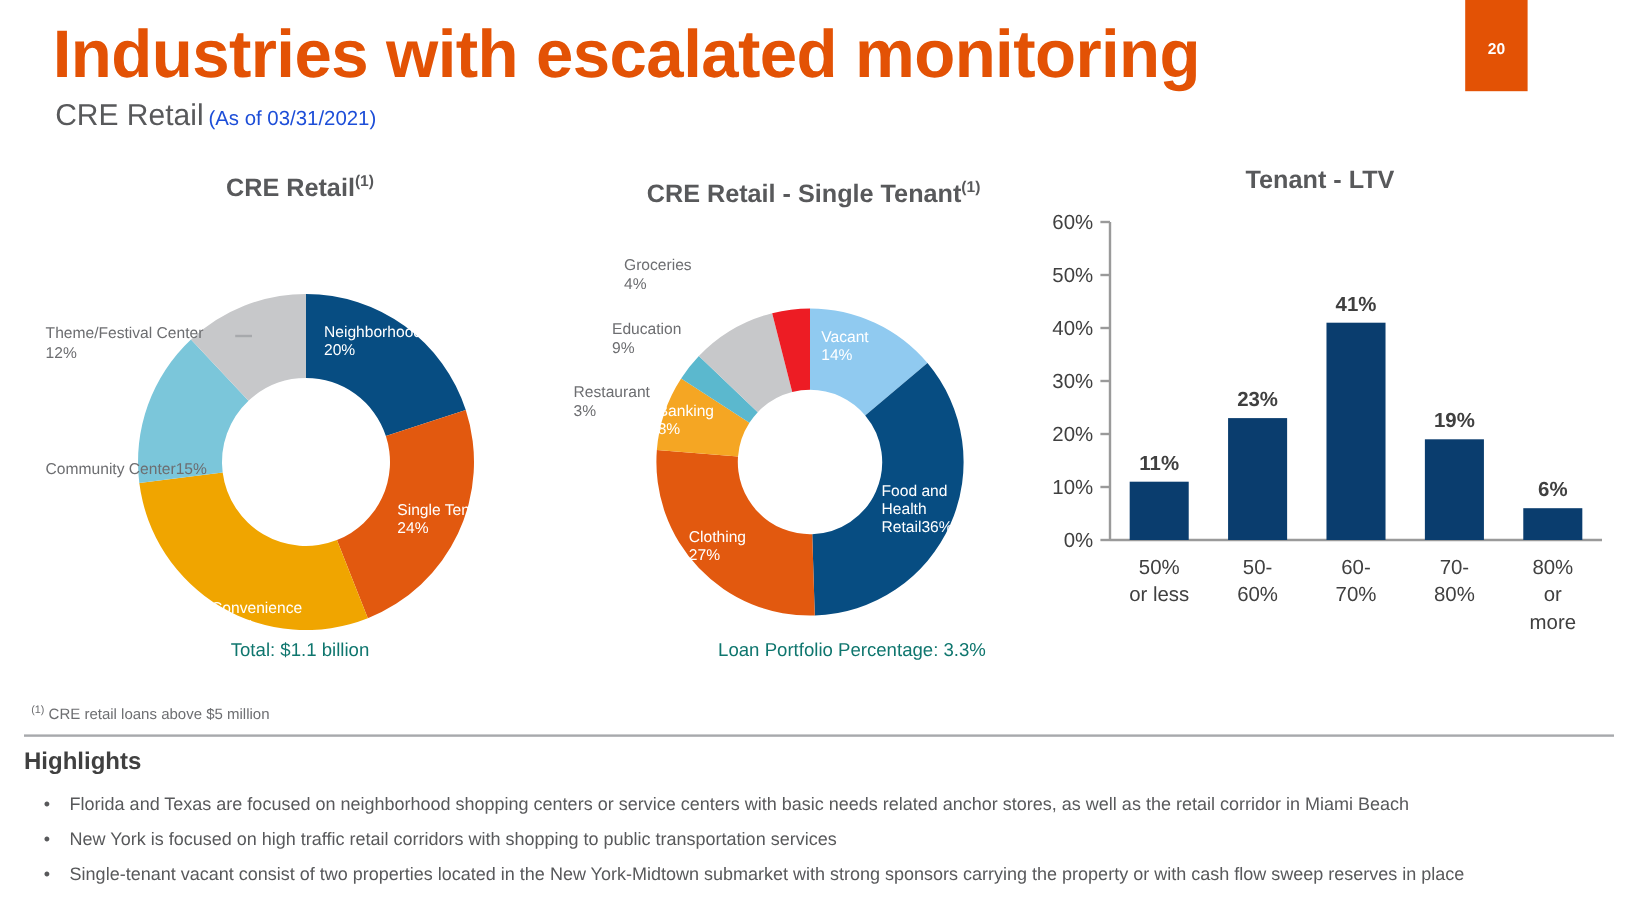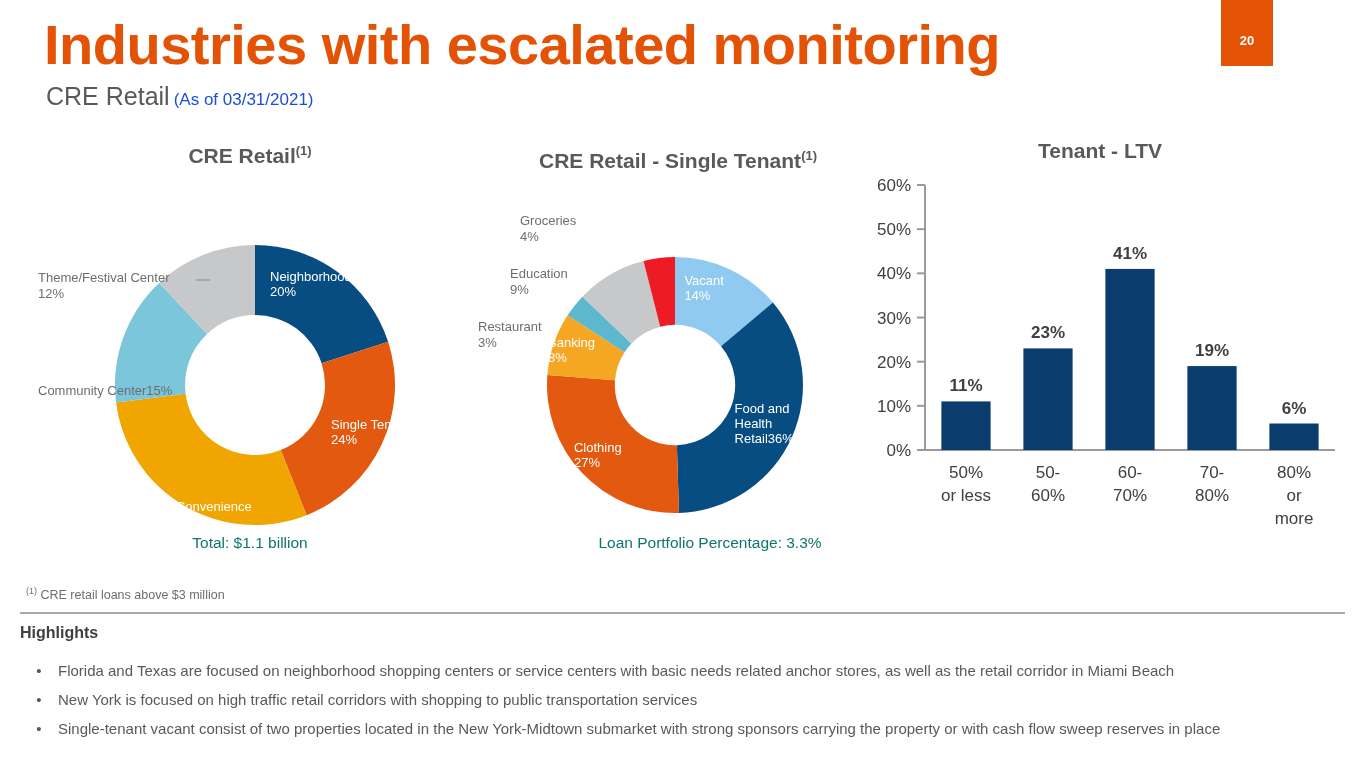--- a/index.html
+++ b/index.html
@@ -40,21 +40,21 @@
   #subtitle-note {
     font-size: 17px;
     color: #1d4ed8;
     margin-left: 4px;
   }
   #page-badge {
     position: absolute;
     left: 1221px;
     top: 0px;
     width: 52px;
-    height: 66px;
+    height: 76px;
     background: #E35205;
   }
   #page-badge-number {
     position: absolute;
     width: 100%;
     top: 33px;
     text-align: center;
     color: #ffffff;
     font-size: 13px;
     font-weight: bold;
@@ -113,21 +113,21 @@
     width: 1325px;
     height: 2px;
     background: #A7A9AC;
   }
 
   
   #highlights-heading {
     position: absolute;
     left: 20px;
     top: 624px;
-    font-size: 16px;
+    font-size: 20px;
     font-weight: bold;
     color: #404040;
   }
   #highlights-list {
     position: absolute;
     left: 20px;
     top: 660px;
     width: 1330px;
   }
   .bullet-row {
@@ -257,21 +257,21 @@
 <div class="chart-footer" id="panel1-footer">
   <div>Total: $1.1 billion</div>
 </div>
 
 <div class="chart-footer" id="panel2-footer">
   <div>Loan Portfolio Percentage: 3.3%</div>
 </div>
 
 <div id="footnote">
   <span id="footnote-sup">(1)</span>
-  <span>CRE retail loans above $3 million</span>
+  <span>CRE retail loans above $5 million</span>
 </div>
 <div id="divider"></div>
 
 <div id="highlights-heading">Highlights</div>
 <div id="highlights-list">
     <div class="bullet-row">
       <div class="bullet-dot">•</div>
       <div class="bullet-text">Florida and Texas are focused on neighborhood shopping centers or service centers with basic needs related anchor stores, as well as the retail corridor in Miami Beach</div>
     </div>
     <div class="bullet-row">

